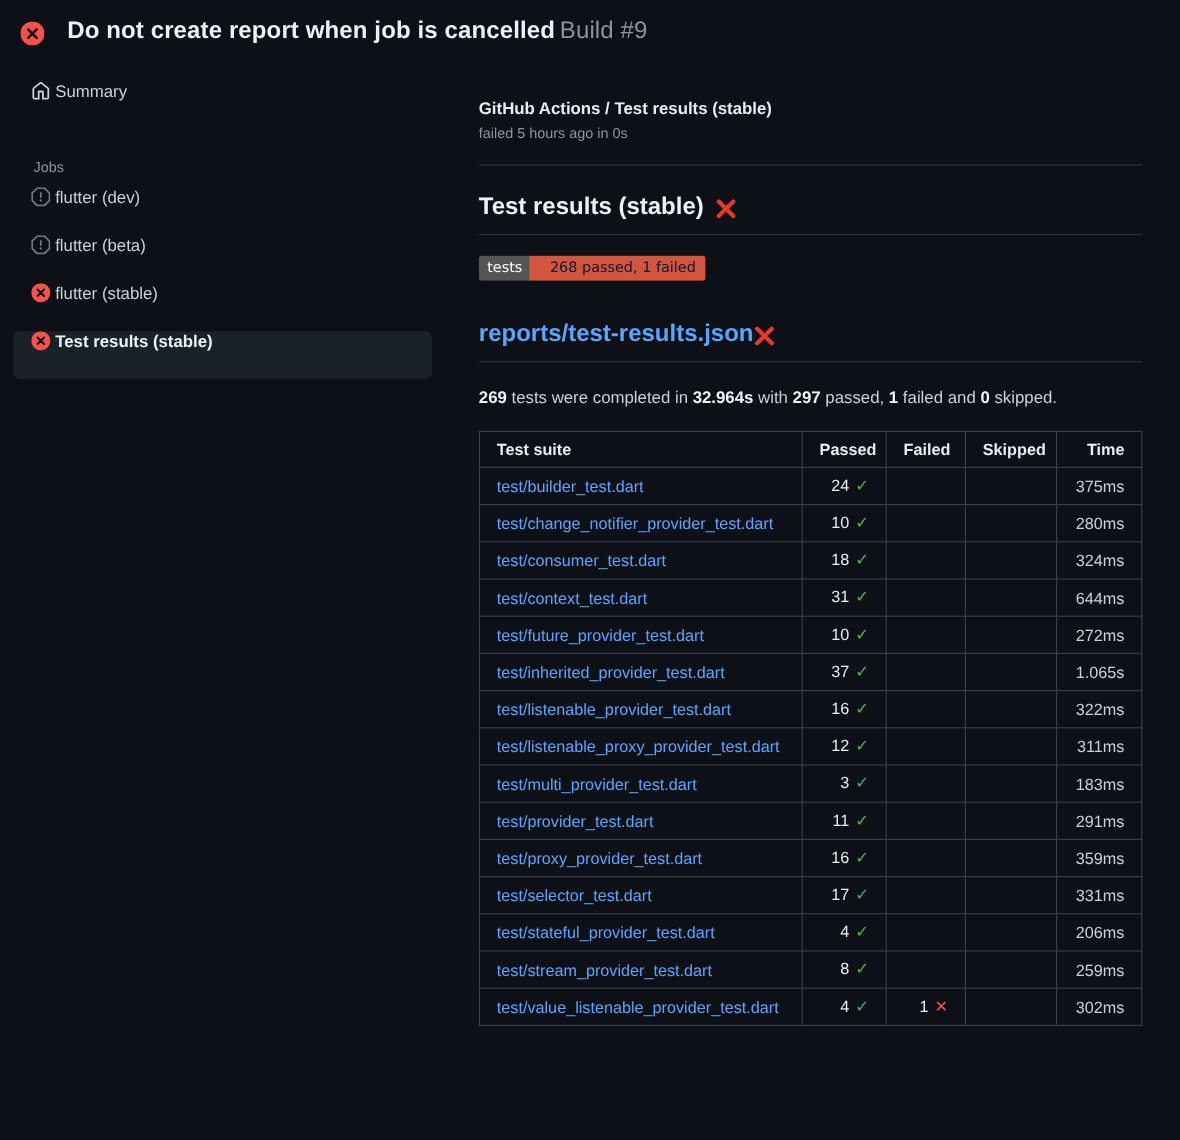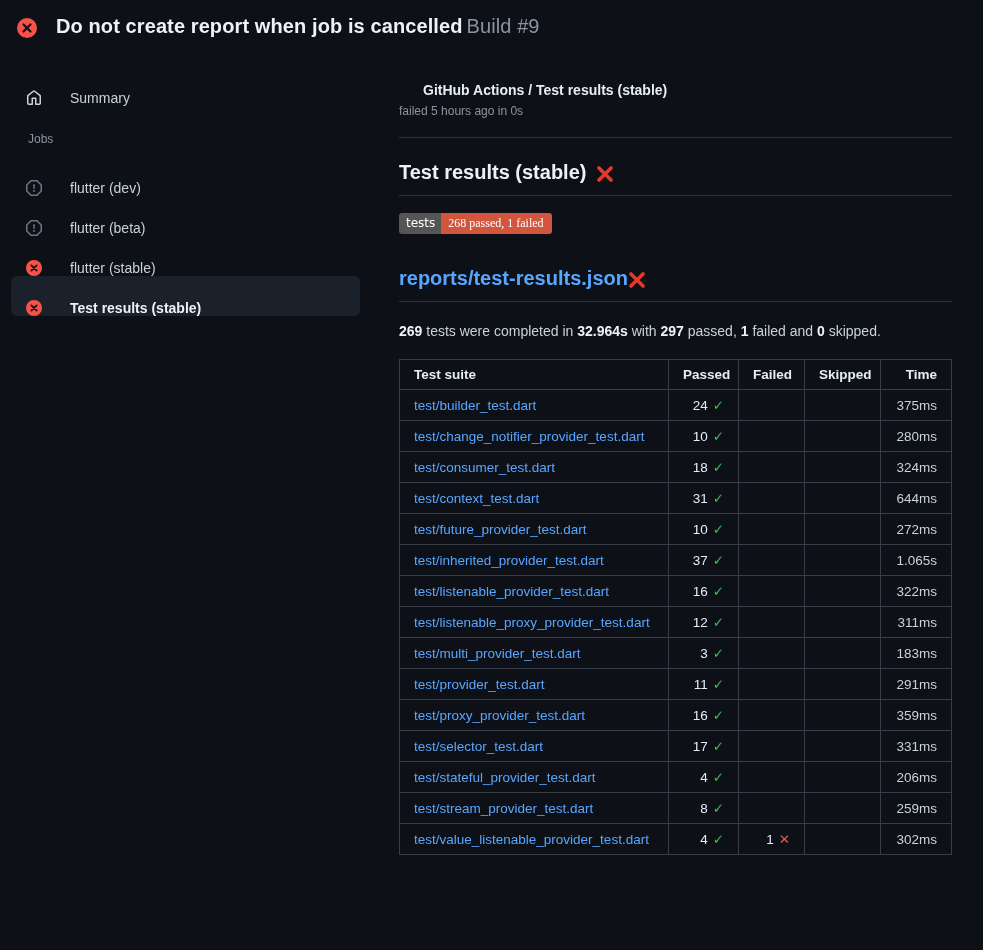--- a/index.html
+++ b/index.html
@@ -22,52 +22,52 @@
   }
   .build-header .build-no { color: #8b949e; font-weight: 400; margin-left: 4px; }
 
   
   .layout { display: flex; align-items: flex-start; }
   aside { width: 371px; flex: none; padding-top: 18px; }
   main { flex: 1; margin-left: 28px; padding-right: 32px; padding-top: 32px; }
 
   
   .side-item {
-    display: flex; align-items: flex-end; gap: 28px;
+    display: flex; align-items: flex-start; gap: 4px;
     margin: 0 11px; padding: 0 15px; height: 38px;
     border-radius: 6px; cursor: pointer;
     font-size: 14px; color: #c9d1d9;
   }
   .side-item svg { width: 16px; height: 16px; flex: none; display: block; }
   .side-item.active { background: #1b212a; color: #ecf2f8; font-weight: 700; }
   .summary-item { margin-bottom: 6px; }
   .jobs-label {
     margin: 26px 0 10px 28px; font-size: 12px; color: #8b949e;
   }
   #job-list .side-item { height: 40px; }
 
   
-  .breadcrumb { font-size: 14px; font-weight: 700; color: #e6edf3; margin-left: 24px; }
+  .breadcrumb { font-size: 14px; font-weight: 700; color: #e6edf3; }
   .run-meta { font-size: 12px; color: #8b949e; margin-top: 6px; }
   .divider { border: 0; border-top: 1px solid #2d333b; margin: 19px 0 0 0; }
 
   .section-heading {
     display: flex; align-items: center; gap: 10px;
     margin: 23px 0 0 0; font-size: 20px; font-weight: 700; color: #ecf2f8;
   }
   .section-heading svg.x-mark { width: 18px; height: 18px; margin-top: 2px; }
   .heading-divider { border: 0; border-top: 1px solid #2d333b; margin: 11px 0 0 0; }
 
   .badge {
     display: inline-flex; margin-top: 17px; font-size: 12px;
     border-radius: 3px; overflow: hidden; line-height: 14px;
     font-family: "DejaVu Sans", "Liberation Sans", sans-serif;
   }
   .badge .badge-label { background: #555555; color: #ffffff; padding: 3px 6px 4px 7px; }
-  .badge .badge-value { background: #d2563e; color: #ffffff; padding: 3px 8px 4px 7px; font-family: Liberation Serif, serif; }
+  .badge .badge-value { background: #d2563e; color: #0f172a; padding: 3px 8px 4px 17px; }
 
   .report-heading {
     display: flex; align-items: center; 
     margin: 33px 0 0 0; font-size: 20px; font-weight: 700;
   }
   .report-heading a { color: #58a6ff; text-decoration: none; }
   .report-heading svg.x-mark { width: 18px; height: 18px; margin-top: 2px; }
 
   .summary-line { margin: 21px 0 0 0; font-size: 14px; color: #c9d1d9; }
   .summary-line strong { color: #f0f3f6; font-weight: 700; }

